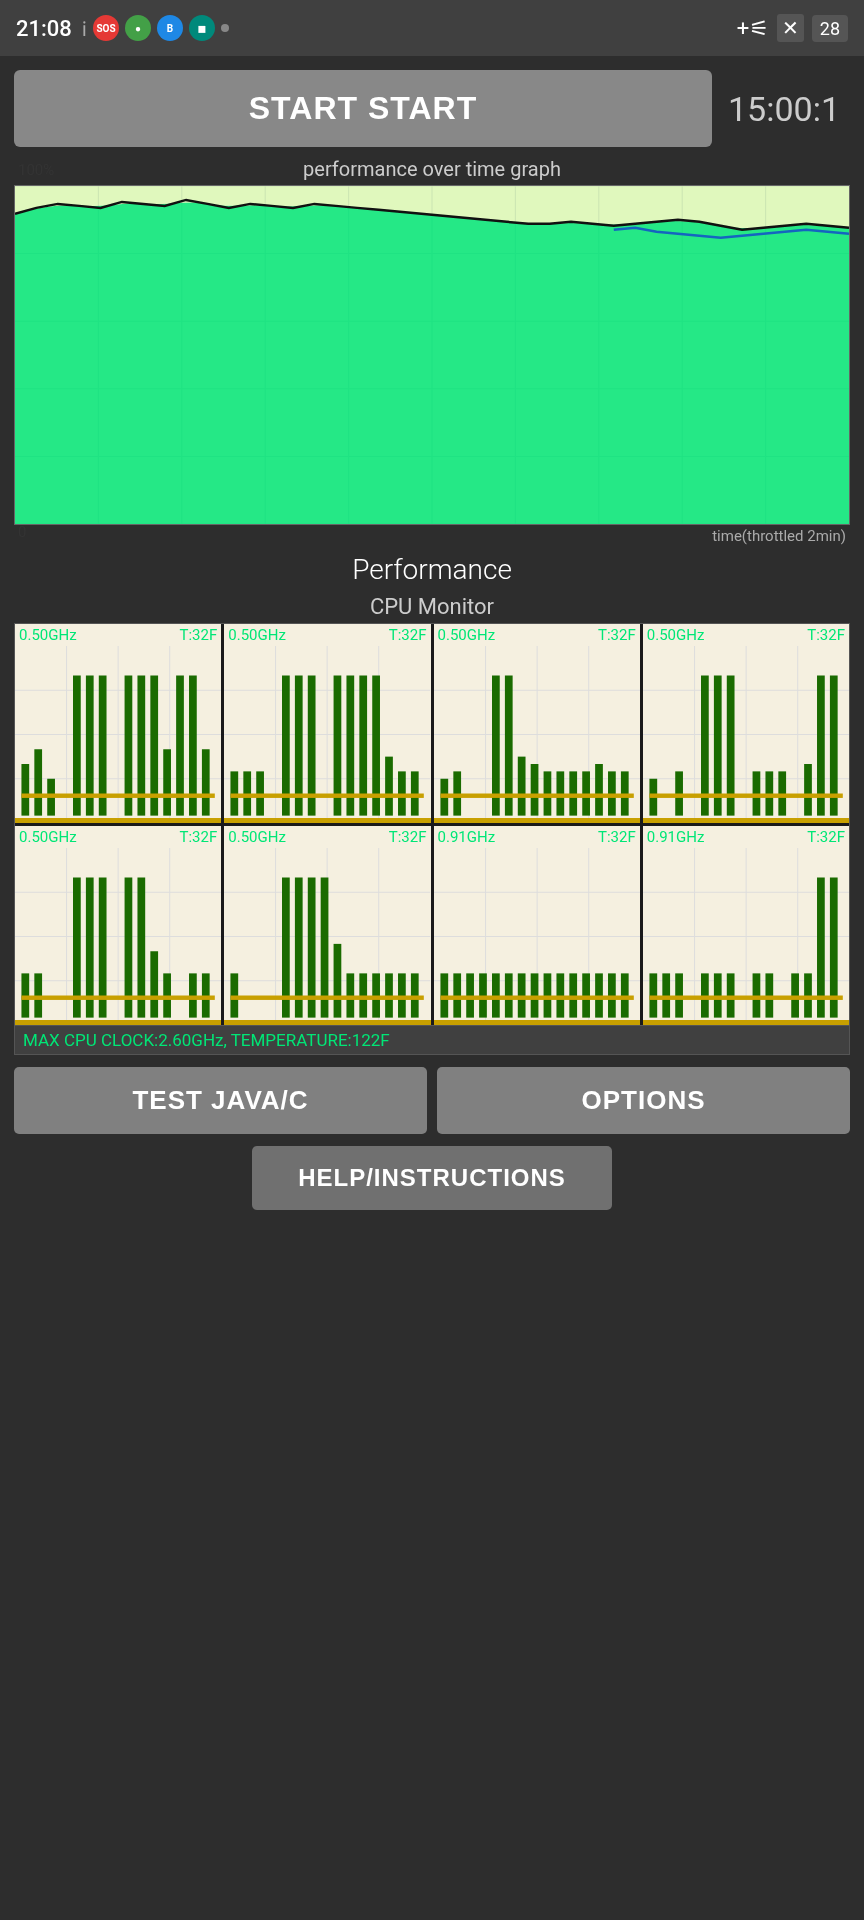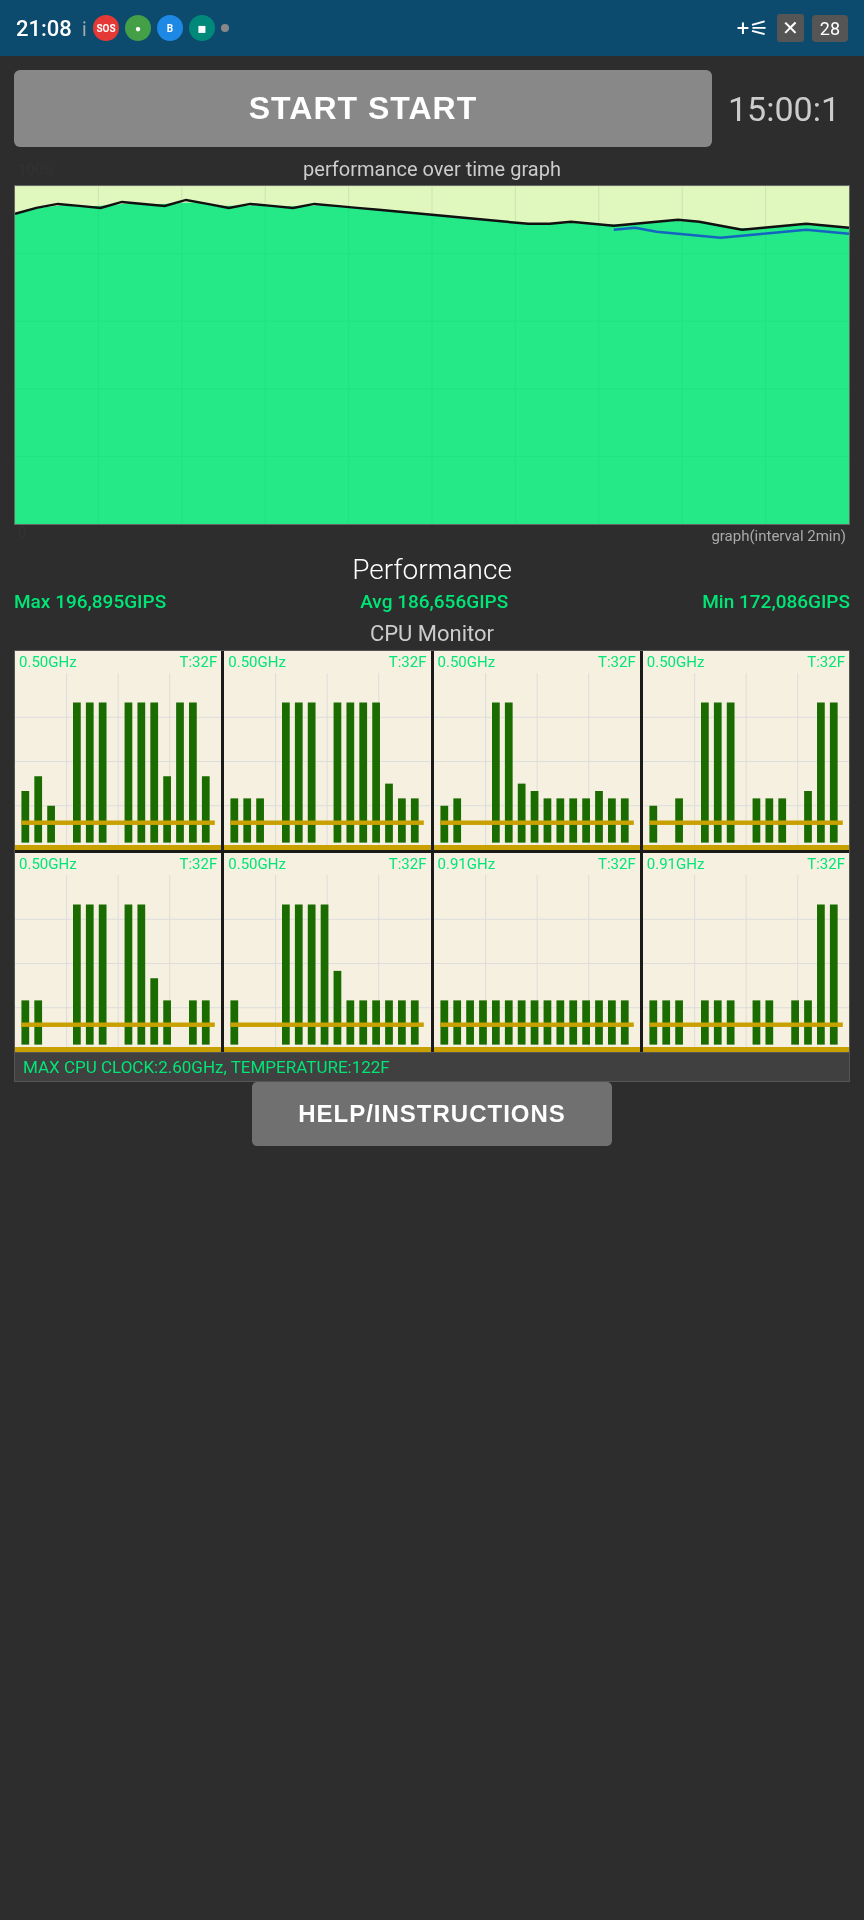--- a/index.html
+++ b/index.html
@@ -7,21 +7,21 @@
     body {
       background: #2d2d2d;
       width: 864px;
       min-height: 1920px;
       font-family: 'Roboto', Arial, sans-serif;
       color: #ffffff;
     }
 
     
     .status-bar {
-      background: #0c4a6e;
+      background: #404040;
       height: 56px;
       display: flex;
       align-items: center;
       padding: 16px 16px;
       justify-content: space-between;
     }
     .status-left {
       display: flex;
       align-items: center;
       gap: 10px;
@@ -306,30 +306,25 @@
           <path d="M0,340 L0,28 C20,22 40,18 60,20 C80,22 100,16 120,18 C140,20 160,14 180,18 C200,22 220,18 240,20 C260,22 280,18 300,20 C320,22 340,24 360,26 C380,28 400,30 420,32 C440,34 460,36 480,38 C500,38 520,36 540,38 C560,40 580,38 600,36 C620,34 640,36 660,40 C680,44 700,42 720,40 C740,38 760,40 780,42 L780,340 Z" fill="#00e676" opacity="0.85"></path>
 
           <path d="M0,28 C20,22 40,18 60,20 C80,22 100,16 120,18 C140,20 160,14 180,18 C200,22 220,18 240,20 C260,22 280,18 300,20 C320,22 340,24 360,26 C380,28 400,30 420,32 C440,34 460,36 480,38 C500,38 520,36 540,38 C560,40 580,38 600,36 C620,34 640,36 660,40 C680,44 700,42 720,40 C740,38 760,40 780,42 L780,0 L0,0 Z" fill="#ccff99" opacity="0.5"></path>
 
           <polyline points="0,28 20,22 40,18 60,20 80,22 100,16 120,18 140,20 160,14 180,18 200,22 220,18 240,20 260,22 280,18 300,20 320,22 340,24 360,26 380,28 400,30 420,32 440,34 460,36 480,38 500,38 520,36 540,38 560,40 580,38 600,36 620,34 640,36 660,40 680,44 700,42 720,40 740,38 760,40 780,42" fill="none" stroke="#111" stroke-width="2.5"></polyline>
 
           <polyline points="560,44 580,42 600,46 620,48 640,50 660,52 680,50 700,48 720,46 740,44 760,46 780,48" fill="none" stroke="#1565c0" stroke-width="2.5"></polyline>
         </svg>
       </div>
     </div>
-    <div class="x-label">graph(interval 2min)</div>
+    <div class="x-label">time(throttled 2min)</div>
   </div>
 
   <div class="perf-section">
     <div class="perf-title">Performance</div>
-    <div class="perf-stats">
-      <span class="perf-stat">Max 196,895GIPS</span>
-      <span class="perf-stat">Avg 186,656GIPS</span>
-      <span class="perf-stat">Min 172,086GIPS</span>
-    </div>
   </div>
 
   <div>
     <div class="cpu-monitor-title">CPU Monitor</div>
     <div class="cpu-grid">
 
       <div class="cpu-cell">
         <div class="cpu-cell-header">
           <span>0.50GHz</span>
           <span>T:32F</span>
@@ -570,18 +565,22 @@
           <rect x="135" y="20" width="6" height="95" fill="#1a6b00"></rect>
           <rect x="145" y="20" width="6" height="95" fill="#1a6b00"></rect>
           <rect x="5" y="100" width="150" height="3" fill="#c8a000"></rect>
         </svg>
         <div class="cpu-bottom-bar"></div>
       </div>
     </div>
     <div class="cpu-max-info">MAX CPU CLOCK:2.60GHz, TEMPERATURE:122F</div>
   </div>
 
+  <div class="btn-row">
+    <button class="btn-secondary">TEST JAVA/C</button>
+    <button class="btn-secondary">OPTIONS</button>
+  </div>
 
   <div class="btn-row-single">
     <button class="btn-help">HELP/INSTRUCTIONS</button>
   </div>
 
 </div>
 
 </body></html>

